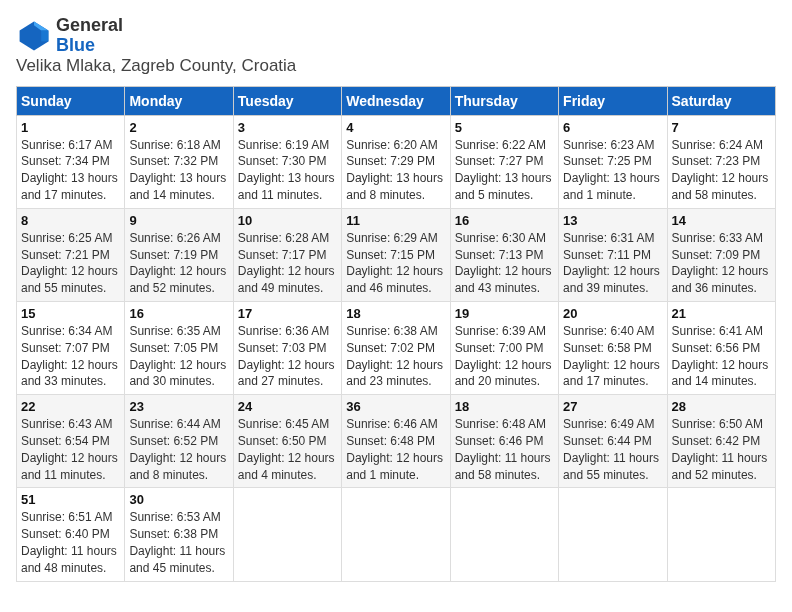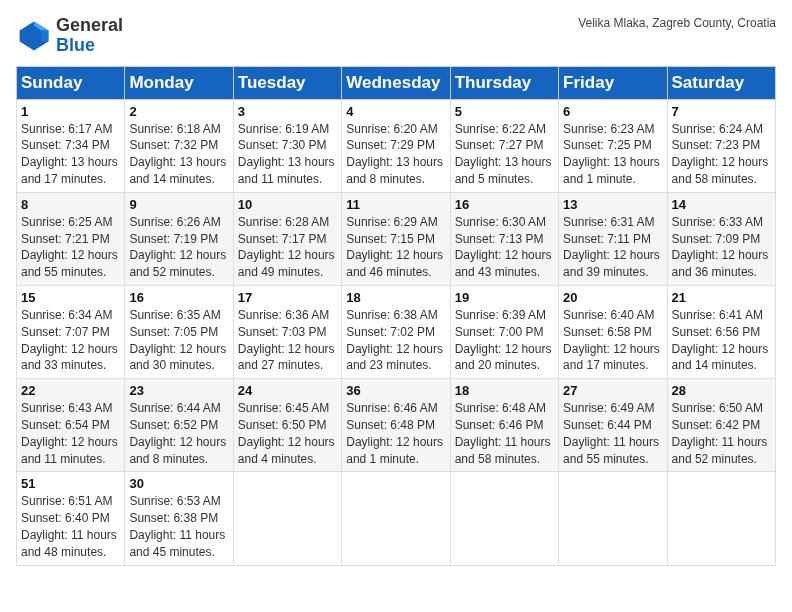--- a/index.html
+++ b/index.html
@@ -8,20 +8,21 @@
       background: #fff;
       width: 792px;
       min-height: 612px;
       padding: 16px;
     }
     .header-area {
       display: flex;
       align-items: flex-start;
       justify-content: space-between;
       margin-bottom: 10px;
+      flex-direction: column;
     }
     .logo {
       display: flex;
       align-items: center;
       gap: 4px;
     }
     .logo-text {
       font-size: 18px;
       font-weight: bold;
       line-height: 1.1;
@@ -35,34 +36,34 @@
     }
     .title-area {
       text-align: right;
     }
     .month-title {
       font-size: 36px;
       font-weight: bold;
       color: #222;
     }
     .location-title {
-      font-size: 12px;
+      font-size: 17px;
       color: #444;
     }
     .calendar {
       width: 100%;
       border-collapse: collapse;
       font-size: 11px;
     }
     .calendar th {
       background-color: #1565c0;
       color: #fff;
       padding: 6px 4px;
       text-align: left;
-      font-size: 17px;
+      font-size: 14px;
       font-weight: bold;
       border: 1px solid #ccc;
     }
     .calendar td {
       border: 1px solid #ddd;
       vertical-align: top;
       padding: 4px;
       width: calc(100% / 7);
       min-height: 80px;
       background: #fff;

